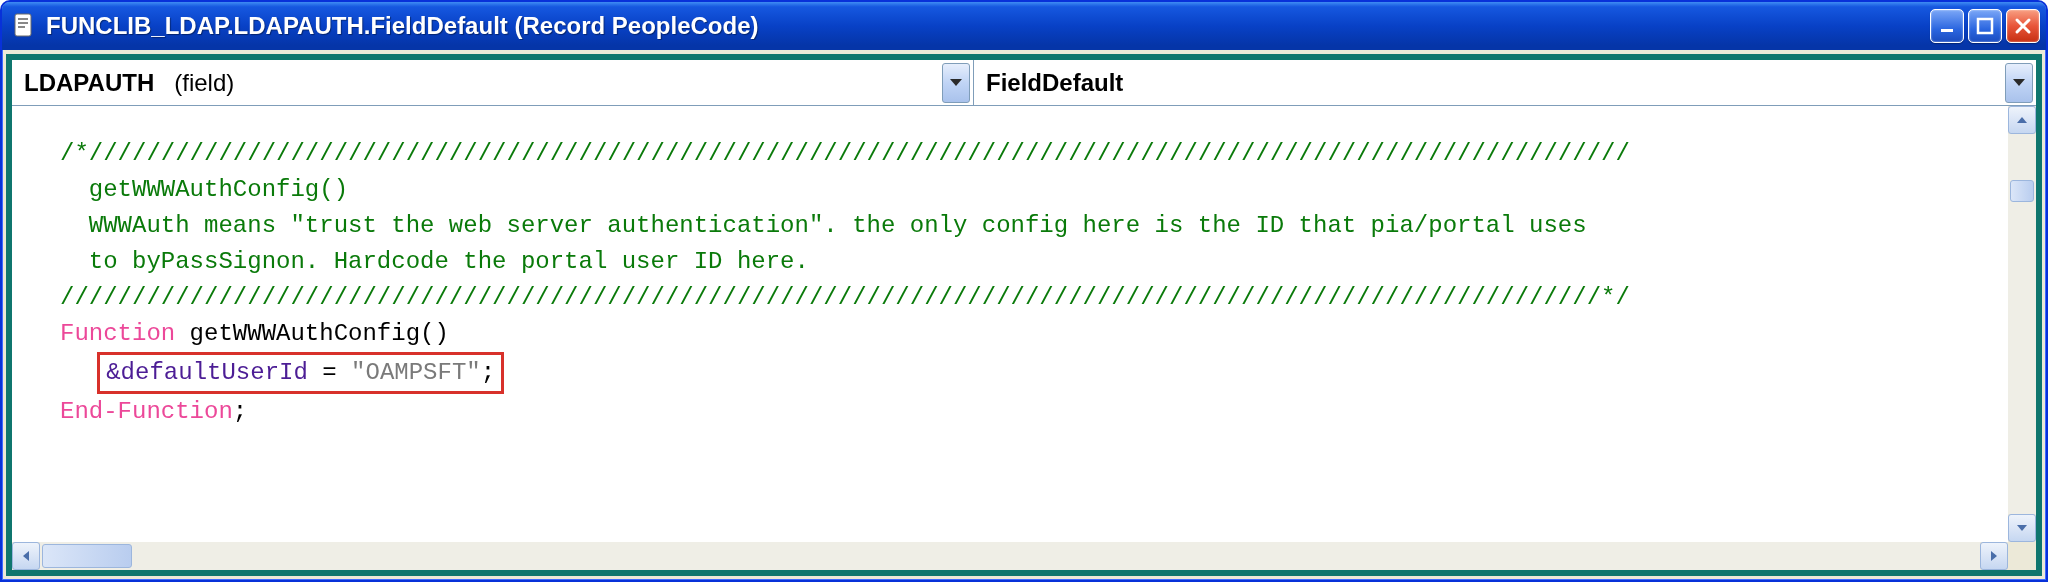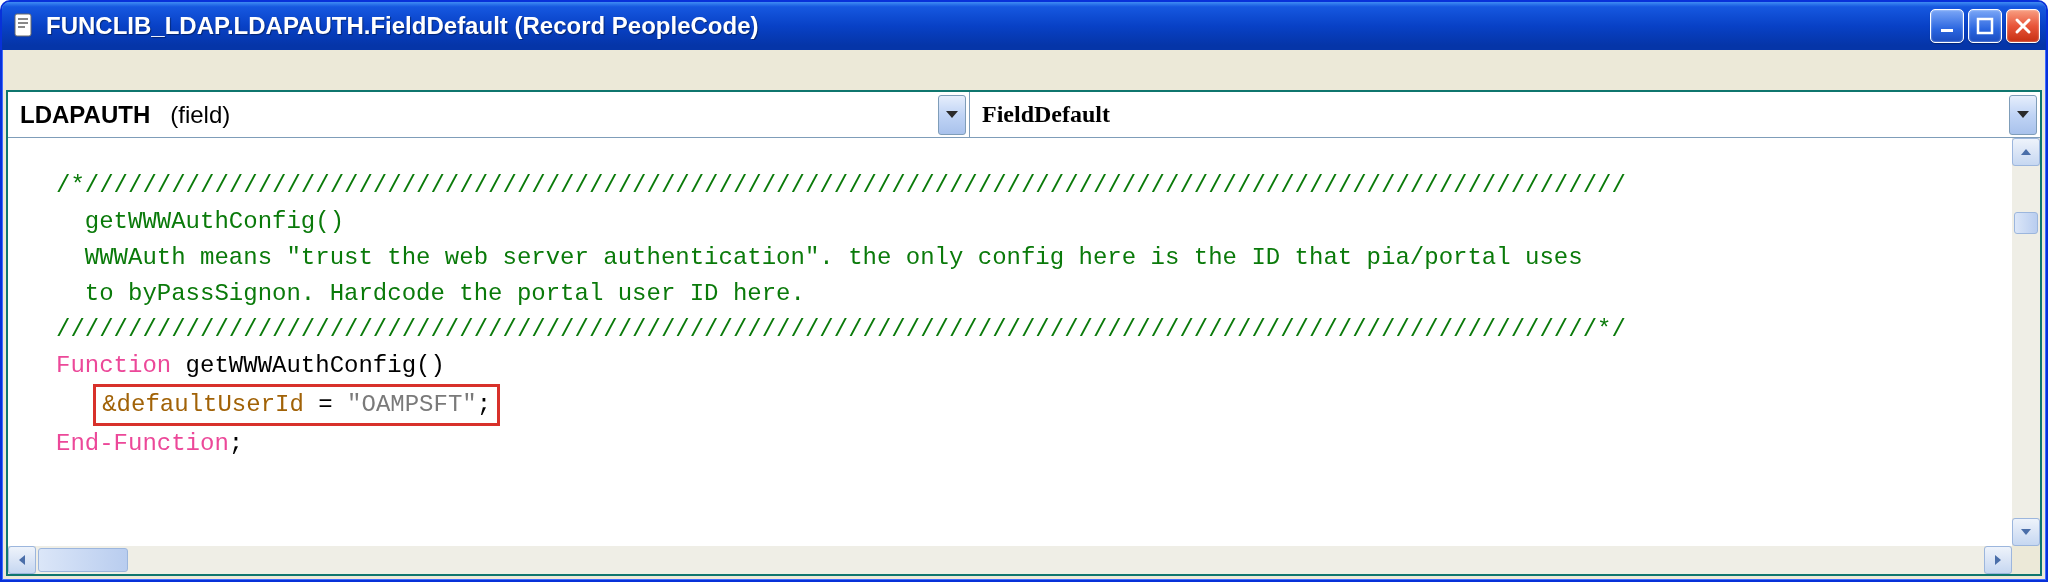--- a/index.html
+++ b/index.html
@@ -4,21 +4,20 @@
 <style>
   * { box-sizing: border-box; margin: 0; padding: 0; }
   html, body { width: 2048px; height: 582px; overflow: hidden; font-family: "Tahoma", "Segoe UI", sans-serif; }
   .window {
     width: 2048px; height: 582px;
     border: 2px solid #0831d9;
     border-radius: 10px 10px 0 0;
     background: #ece9d8;
     display: flex; flex-direction: column;
     box-shadow: inset 0 0 0 1px #3f6bff;
-    gap: 36px;
   }
   .titlebar {
     height: 48px;
     background: linear-gradient(to bottom, #3f8cf3 0%, #1658e0 10%, #0841c6 50%, #0535a8 90%, #0535a8 100%);
     display: flex; align-items: center;
     padding: 0 6px 0 10px;
     color: #fff;
     border-radius: 8px 8px 0 0;
   }
   .titlebar .app-icon {
@@ -44,38 +43,38 @@
   }
   .win-btn.close {
     background: linear-gradient(to bottom, #f89e81, #e8563a 50%, #c62f12);
   }
   .win-btn svg { width: 20px; height: 20px; }
 
   .client {
     flex: 1 1 auto;
     margin: 4px;
     background: #fff;
-    border: 2px solid #0f766e;
+    border: 6px solid #0f766e;
     display: flex; flex-direction: column;
     position: relative;
   }
   .dropdown-row {
     display: flex;
     border-bottom: 1px solid #7f9db9;
     height: 46px;
   }
   .dropdown {
     display: flex; align-items: center;
     border-right: 1px solid #7f9db9;
     background: #fff;
     padding: 0 0 0 12px;
     position: relative;
   }
   .dropdown:first-child { flex: 0 0 962px; }
-  .dropdown:last-child { flex: 1 1 auto; border-right: none; font-family: Liberation Serif, serif; }
+  .dropdown:last-child { flex: 1 1 auto; border-right: none; }
   .dropdown .dd-text {
     font-size: 24px;
     font-weight: bold;
     color: #000;
     flex: 1 1 auto;
     white-space: nowrap;
   }
   .dd-text .sub { font-weight: normal; }
   .dd-btn {
     width: 28px; height: 40px;
@@ -99,21 +98,21 @@
     font-family: "Courier New", monospace;
     font-size: 24px;
     line-height: 36px;
     white-space: pre;
     overflow: hidden;
     color: #000;
   }
   .c-comment { color: #0a7a0a; }
   .c-kw { color: #ec4899; }
   .c-str { color: #7a7a7a; }
-  .c-var { color: #a16207; }
+  .c-var { color: #4c1d95; }
   .highlight-box {
     display: inline-block;
     border: 3px solid #d8312a;
     padding: 0 6px;
     margin-left: -6px;
   }
 
   
   .vscroll {
     position: absolute; top: 0; right: 0; bottom: 28px; width: 28px;

